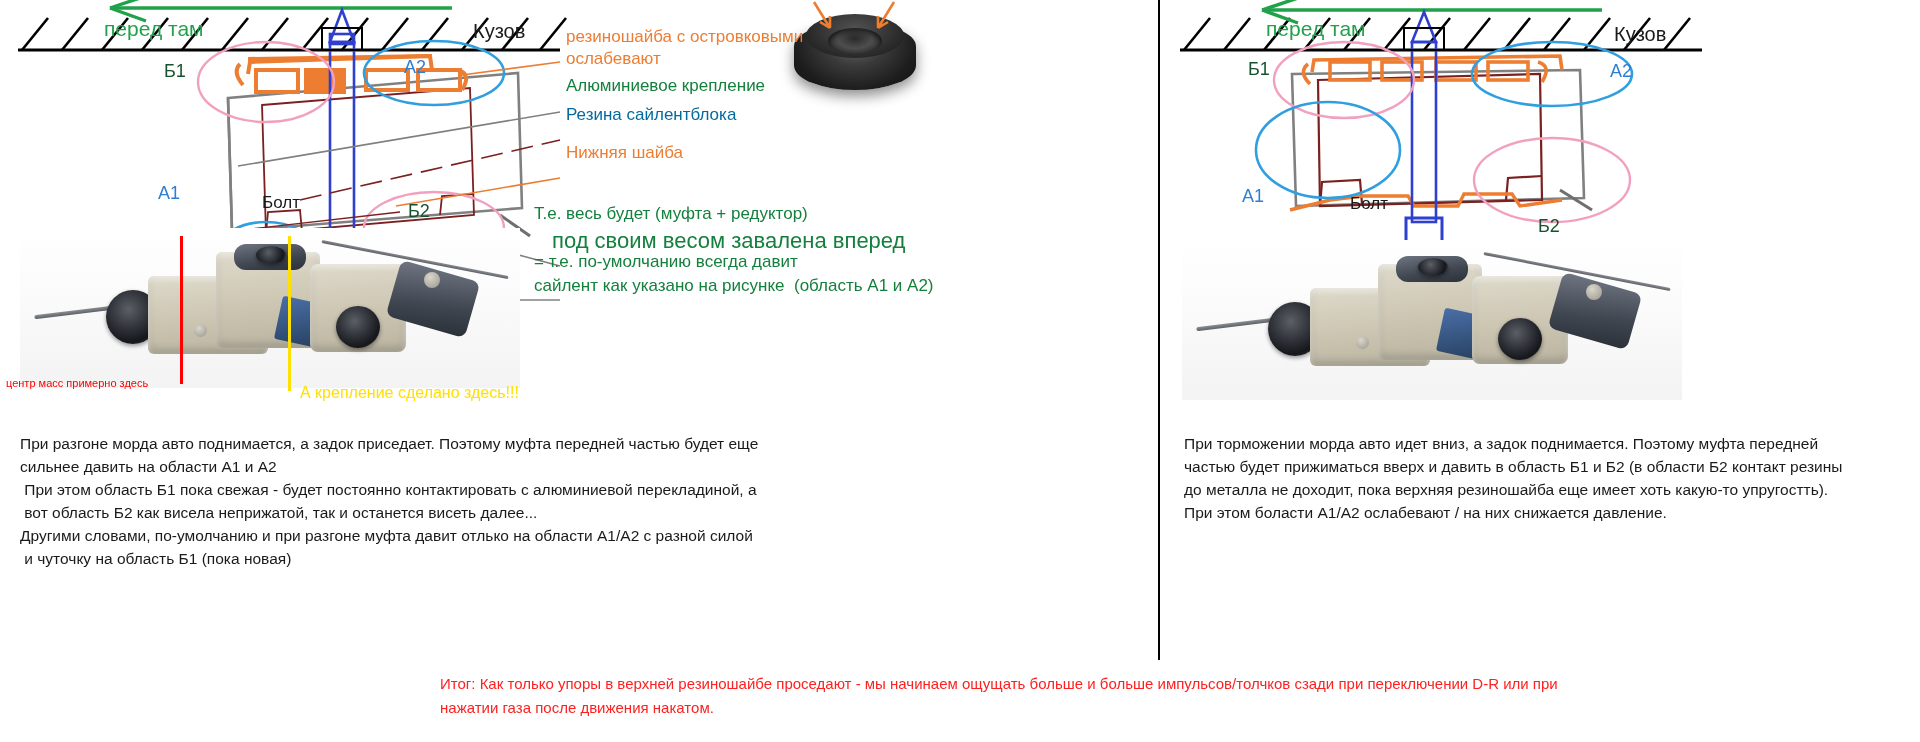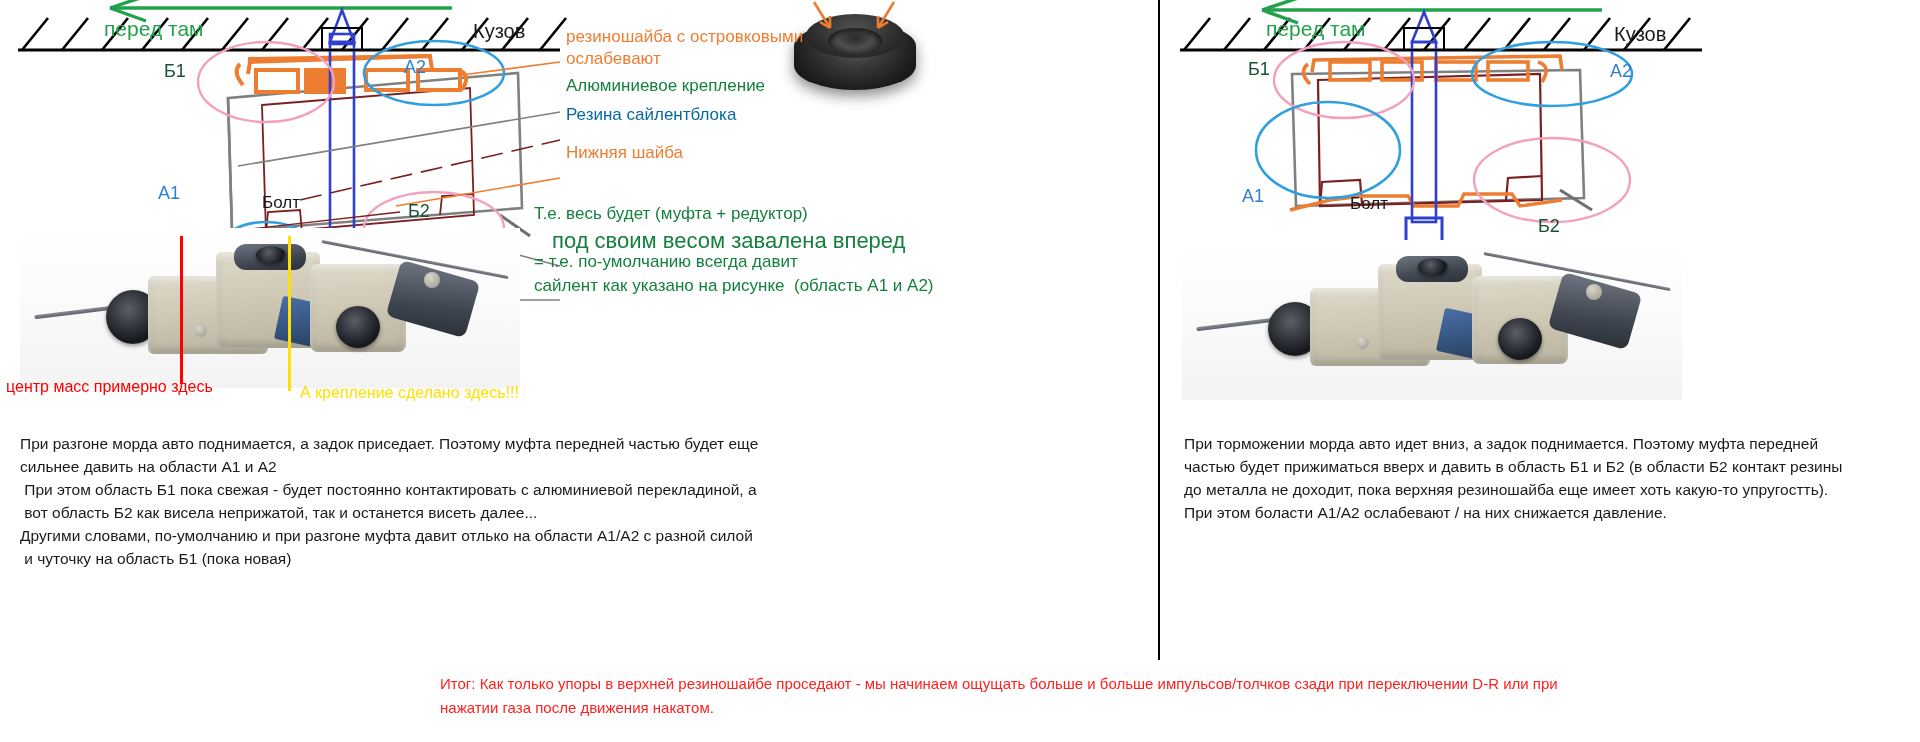--- a/index.html
+++ b/index.html
@@ -177,21 +177,21 @@
     <div class="gblue" style="left:258px;top:72px;width:46px;height:44px;transform:rotate(12deg);"></div>
     <div class="gbody" style="left:290px;top:36px;width:96px;height:88px;border-radius:8px;"></div>
     <div class="gring" style="left:316px;top:78px;width:44px;height:42px;"></div>
     <div class="gdark" style="left:372px;top:42px;width:82px;height:58px;transform:rotate(16deg);border-radius:8px;"></div>
     <div class="gbolt" style="left:404px;top:44px;width:16px;height:16px;"></div>
     <div class="gbolt" style="left:174px;top:96px;width:13px;height:13px;"></div>
     <div class="gshaft" style="left:300px;top:30px;width:190px;height:3px;transform:rotate(11deg);"></div>
   </div>
 
   <div class="abs" style="left:180px;top:236px;width:3px;height:148px;background:#ff0000;"></div>
-  <div class="txt t-red" style="left:6px;top:377px;font-size:16px;">центр масс примерно здесь</div>
+  <div class="txt t-red" style="left:6px;top:377px;font-size:11px;">центр масс примерно здесь</div>
 
   <div class="abs" style="left:288px;top:236px;width:3px;height:155px;background:#ffe000;"></div>
   <div class="txt t-yellow" style="left:300px;top:383px;font-size:16px;">А крепление сделано здесь!!!</div>
 
   <div>
     <div class="para" style="left:20px;top:432px;">При разгоне морда авто поднимается, а задок приседает. Поэтому муфта передней частью будет еще</div>
     <div class="para" style="left:20px;top:455px;">сильнее давить на области А1 и А2</div>
     <div class="para" style="left:20px;top:478px;"> При этом область Б1 пока свежая - будет постоянно контактировать с алюминиевой перекладиной, а</div>
     <div class="para" style="left:20px;top:501px;"> вот область Б2 как висела неприжатой, так и останется висеть далее...</div>
     <div class="para" style="left:20px;top:524px;">Другими словами, по-умолчанию и при разгоне муфта давит отлько на области А1/А2 с разной силой</div>

